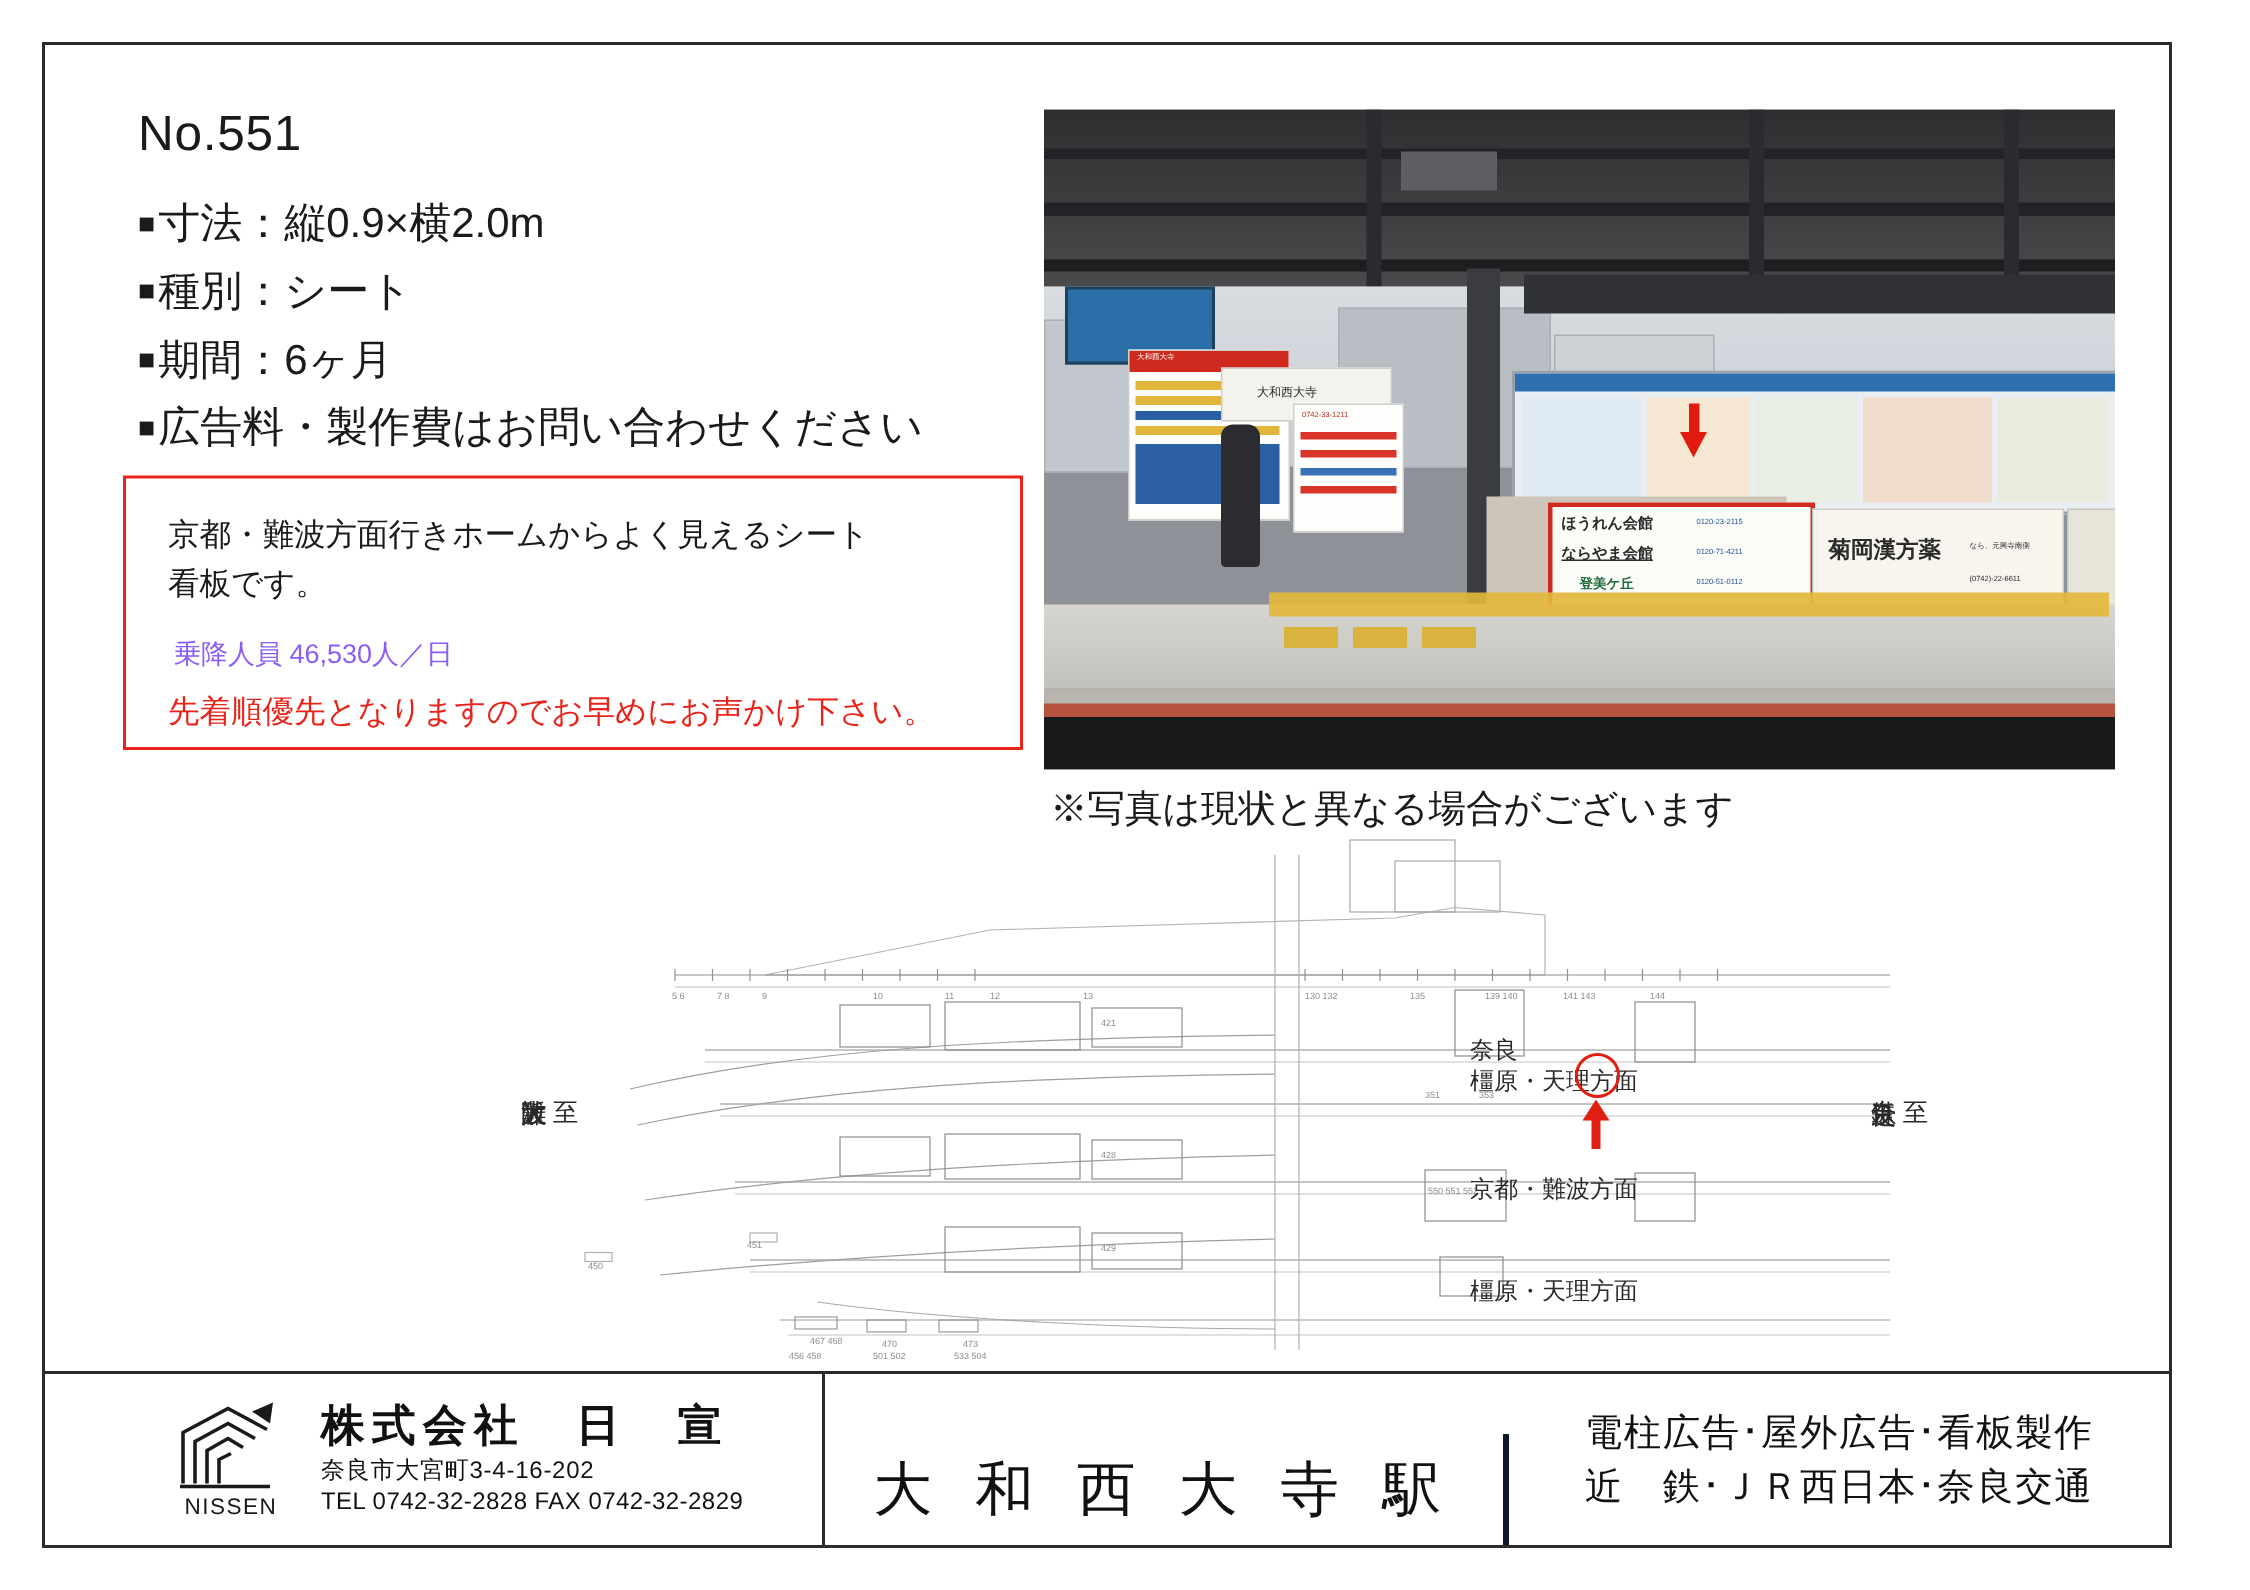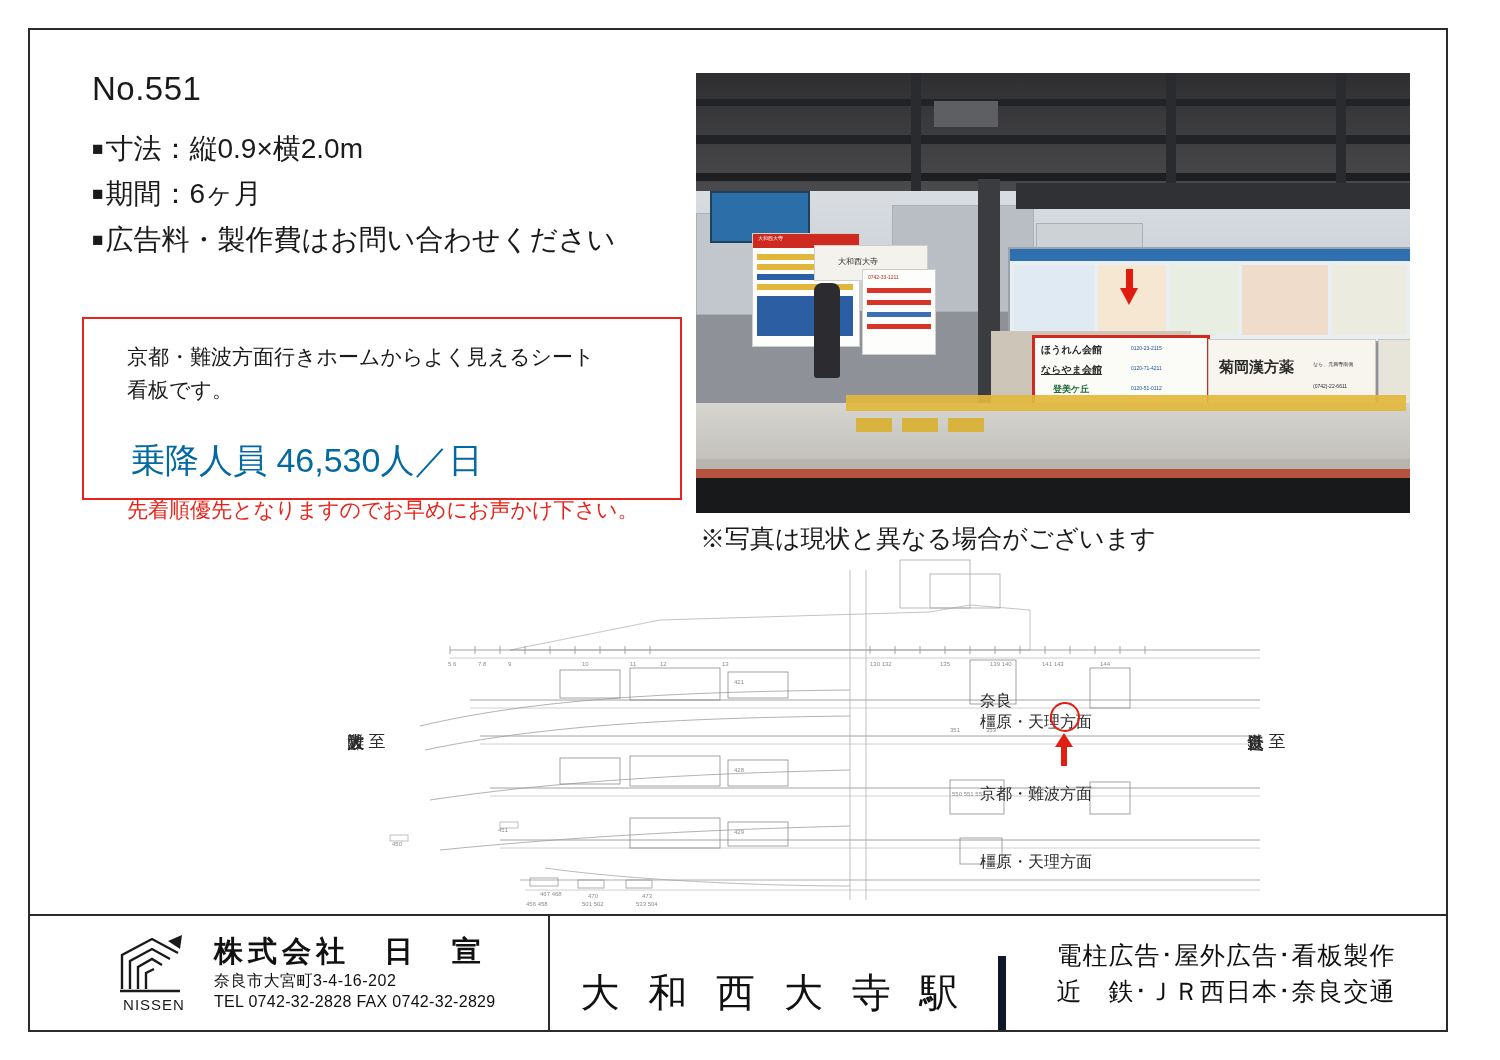--- a/index.html
+++ b/index.html
@@ -52,31 +52,31 @@
 
   
   .note-box {
     position: absolute;
     left: 52px;
     top: 287px;
     width: 600px;
     height: 183px;
     border: 2px solid #e8241a;
     box-sizing: border-box;
-    padding: 22px 0 0 43px;
+    padding: 22px 0 0 28px;
   }
   .note-desc {
     font-size: 21px;
     line-height: 1.55;
     color: #1a1a1a;
   }
   .note-count {
-    font-size: 34px;
-    margin-top: 32px;
-    color: #0369a1;
+    font-size: 18px;
+    margin-top: 18px;
+    color: #8b5cf6;
     padding-left: 4px;
   }
   .note-warn {
     font-size: 21px;
     color: #e8241a;
     margin-top: 12px;
   }
 
   
   .photo-wrap {
@@ -291,21 +291,21 @@
     letter-spacing: 0.5px;
     color: #111;
   }
   .company-tel {
     font-size: 16px;
     letter-spacing: 0.3px;
     color: #111;
   }
   .footer-col-2 {
     flex: 1;
-    border-right: 8px solid #0f172a;
+    border-right: 4px solid #0f172a;
     display: flex;
     align-items: center;
     justify-content: center;
     margin-top: 40px;
   }
   .station-name {
     font-size: 39px;
     letter-spacing: 9px;
     color: #111;
   }
@@ -326,20 +326,23 @@
 </head>
 <body>
 
 <div class="sheet">
 
   <div class="spec">
     <div class="spec-no">No.551</div>
 
     <div class="spec-line">
       <span class="sq">■</span><span>寸法：縦0.9×横2.0m</span>
+    </div>
+    <div class="spec-line">
+      <span class="sq">■</span><span>種別：シート</span>
     </div>
     <div class="spec-line">
       <span class="sq">■</span><span>期間：6ヶ月</span>
     </div>
     <div class="spec-line">
       <span class="sq">■</span><span>広告料・製作費はお問い合わせください</span>
     </div>
   </div>
 
   <div class="note-box">

